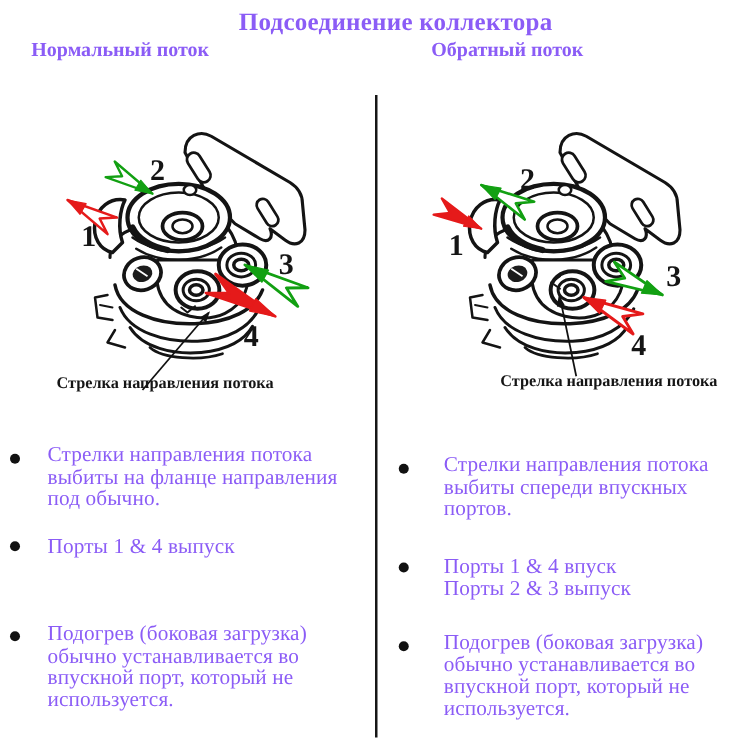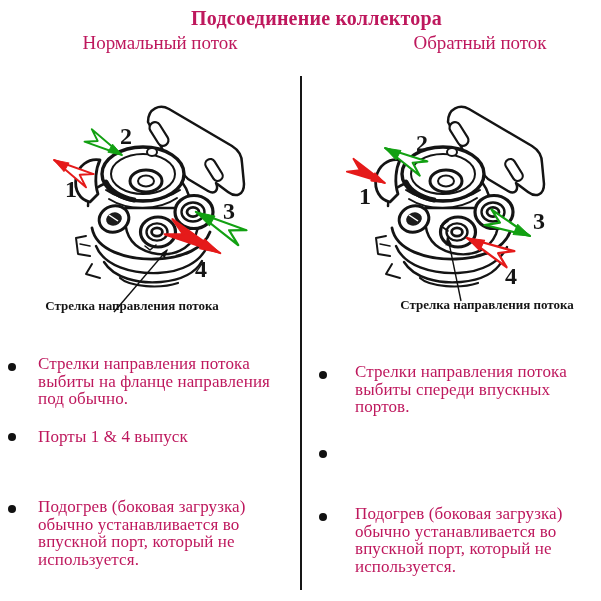--- a/index.html
+++ b/index.html
@@ -1,24 +1,24 @@
 <!DOCTYPE html>
 <html style="--intake-green: #12a012; --exhaust-red: #e51a1a; --line-black: #141414;"><head>
 <meta charset="utf-8">
 <style>
   html,body{margin:0;padding:0;background:#fff;}
   .stage{
     position:relative;width:601px;height:601px;background:#fff;overflow:hidden;
-    font-family:"Liberation Serif", serif;color:#be185d;
+    font-family:"Liberation Serif", serif;color:#8b5cf6;
   }
   .title{
     position:absolute;top:7px;left:0;width:601px;box-sizing:border-box;padding-left:32px;
     text-align:center;font-size:20px;font-weight:bold;letter-spacing:.2px;
   }
-  .hdr{position:absolute;top:32px;width:270px;text-align:center;font-size:19px;font-weight:normal;}
+  .hdr{position:absolute;top:32px;width:270px;text-align:left;font-size:16px;font-weight:bold;}
   .hdr-left{left:25px;}
   .hdr-right{left:345px;}
   .divider{position:absolute;left:300px;top:76px;width:2px;height:514px;background:#161616;}
   .panel{position:absolute;width:270px;height:235px;}
   .panel-left{left:30px;top:98px;}
   .panel-right{left:330px;top:98px;}
 
   .bullet-dot{position:absolute;width:8px;height:8px;border-radius:50%;background:#111;}
   .btxt{position:absolute;font-size:17px;font-weight:normal;line-height:17.5px;letter-spacing:.1px;}
   .btxt .line{white-space:nowrap;}
@@ -183,20 +183,24 @@
   </div>
 
   <div class="bullet-dot" style="left:319px;top:371px;"></div>
   <div class="btxt" style="left:355px;top:363px;">
     <div class="line">Стрелки направления потока</div>
     <div class="line">выбиты спереди впускных</div>
     <div class="line">портов.</div>
   </div>
 
   <div class="bullet-dot" style="left:319px;top:450px;"></div>
+  <div class="btxt" style="left:355px;top:444px;">
+    <div class="line">Порты 1 &amp; 4 впуск</div>
+    <div class="line">Порты 2 &amp; 3 выпуск</div>
+  </div>
 
   <div class="bullet-dot" style="left:319px;top:513px;"></div>
   <div class="btxt" style="left:355px;top:505px;">
     <div class="line">Подогрев (боковая загрузка)</div>
     <div class="line">обычно устанавливается во</div>
     <div class="line">впускной порт, который не</div>
     <div class="line">используется.</div>
   </div>
 
 </div>

